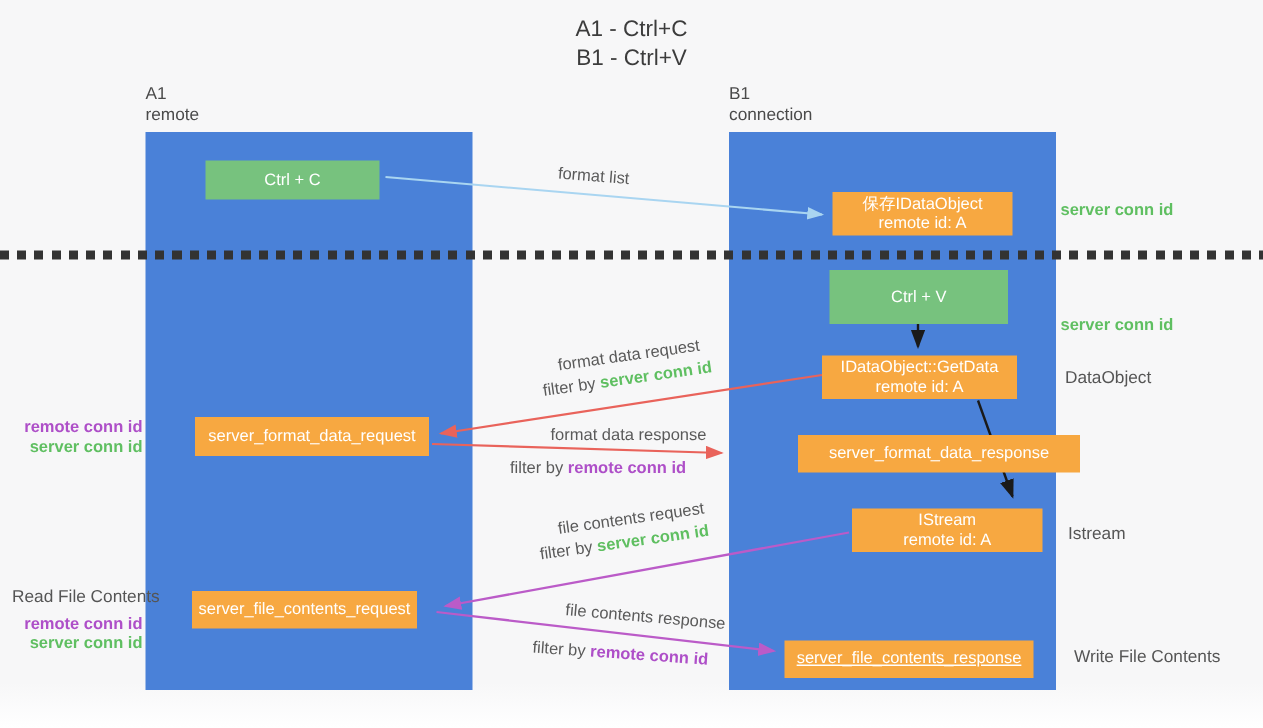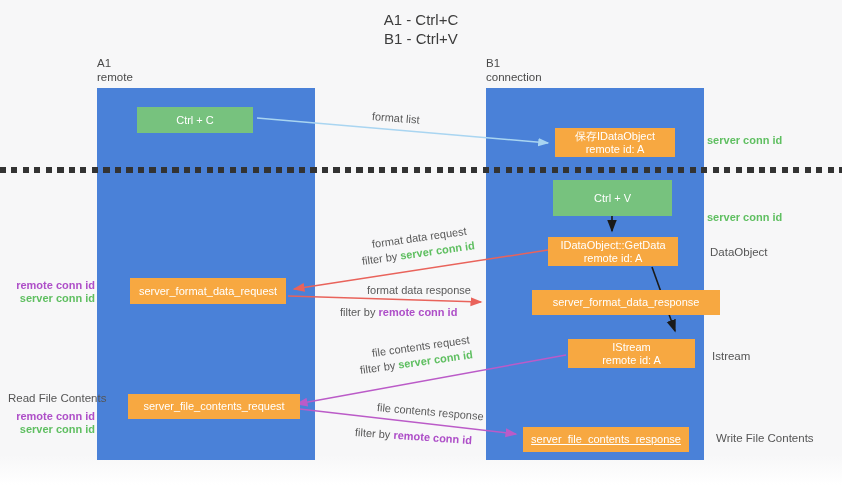--- a/index.html
+++ b/index.html
@@ -42,21 +42,21 @@
   .green-box { background: #77c27e; }
   .orange-box { background: #f7a841; }
 
   #ctrl-c   { left: 137px; top: 107px; width: 116px; height: 26px; }
   #save-obj { left: 555px; top: 128px; width: 120px; height: 29px; }
   #ctrl-v   { left: 553px; top: 180px; width: 119px; height: 36px; }
   #getdata  { left: 548px; top: 237px; width: 130px; height: 29px; }
   #fmt-req  { left: 130px; top: 278px; width: 156px; height: 26px; }
   #fmt-resp { left: 488px; top: 290px; width: 188px; height: 25px; margin-left: 44px; }
   #istream  { left: 568px; top: 339px; width: 127px; height: 29px; }
-  #file-req { left: 128px; top: 394px; width: 172px; height: 25px; }
+  #file-req { left: 128px; top: 394px; width: 150px; height: 25px; }
   #file-resp{ left: 523px; top: 427px; width: 166px; height: 25px; text-decoration: underline; }
 
   
   .note { font-size: 11.5px; color: #555; white-space: nowrap; }
   .green-note { font-size: 11px; font-weight: bold; color: #5fbf61; white-space: nowrap; }
   .purple-note { font-size: 11px; font-weight: bold; color: #ae4fc8; white-space: nowrap; }
   #sconn-top { left: 707px; top: 134px; }
   #sconn-mid { left: 707px; top: 211px; }
   #note-dataobject { left: 710px; top: 246px; }
   #note-istream { left: 712px; top: 350px; }

